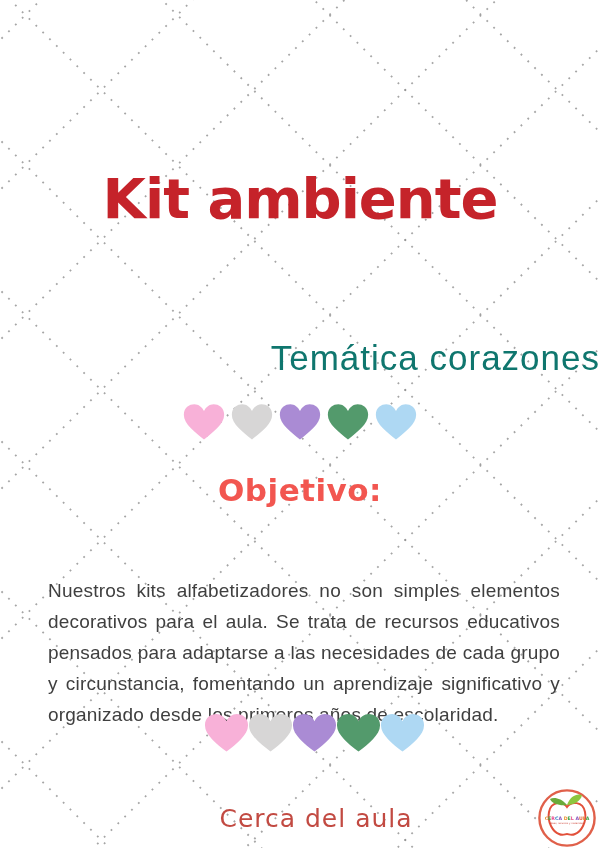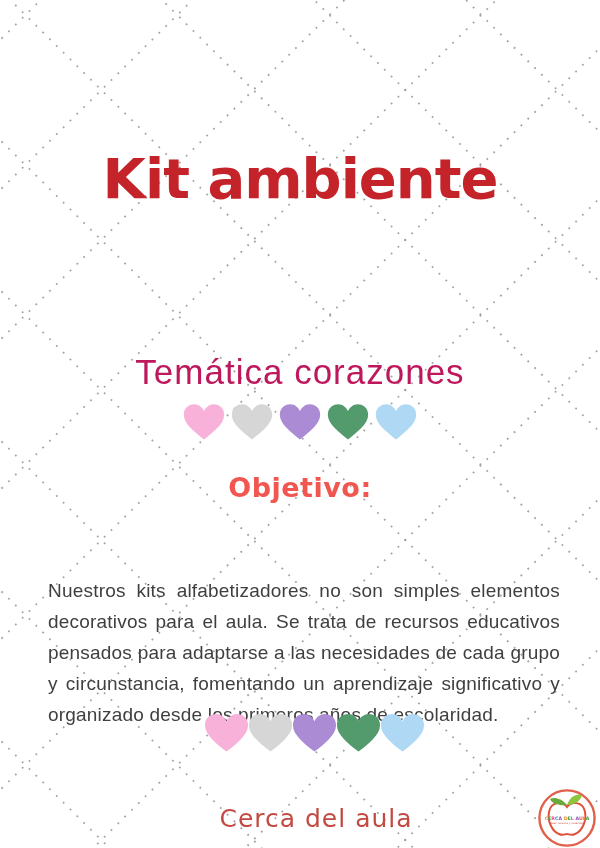--- a/index.html
+++ b/index.html
@@ -8,37 +8,37 @@
     background:#ffffff;overflow:hidden;
     font-family:"Liberation Sans",sans-serif;
   }
   .bg-svg{position:absolute;left:0;top:0;width:600px;height:848px;}
   .title{
     position:absolute;top:102px;left:0;width:100%;
     text-align:center;color:#c5232a;
     font-family:"DejaVu Sans",sans-serif;
     font-weight:700;font-size:56px;line-height:78px;letter-spacing:-1px;
   }
-  .title span{display:block;}
+  .title span{display:block;margin-top:20px;}
   .theme-heading{
-    position:absolute;top:352px;left:0;width:100%;
-    text-align:center;color:#be185d;
+    position:absolute;top:338px;left:0;width:100%;
+    text-align:right;color:#0f766e;
     font-size:35px;font-weight:400;letter-spacing:1px;
   }
   .hearts-row{display:flex;align-items:center;justify-content:center;}
   .hearts-row svg{display:block;}
   .hearts-row-1{position:absolute;top:402px;left:0;width:100%;gap:4px;}
   .hearts-row-1 svg{width:44px;height:40px;}
   .hearts-row-2{position:absolute;top:712px;left:203px;}
   .hearts-row-2 svg{width:47px;height:42px;margin-right:-3px;}
   .objective-heading{
     position:absolute;top:472px;left:0;width:100%;
     text-align:center;color:#f25650;
     font-family:"DejaVu Sans",sans-serif;
-    font-weight:700;font-size:27px;letter-spacing:.5px;
+    font-weight:700;font-size:31px;letter-spacing:.5px;
   }
   .paragraph{
     position:absolute;top:556px;left:48px;width:512px;
     color:#3f3f3f;font-size:19px;line-height:31px;
     text-align:justify;letter-spacing:.2px;
   }
   .footer-brand{
     position:absolute;top:804px;left:0;width:100%;
     text-align:center;transform:translateX(16px);
     color:#c24a42;font-size:25px;letter-spacing:1px;

